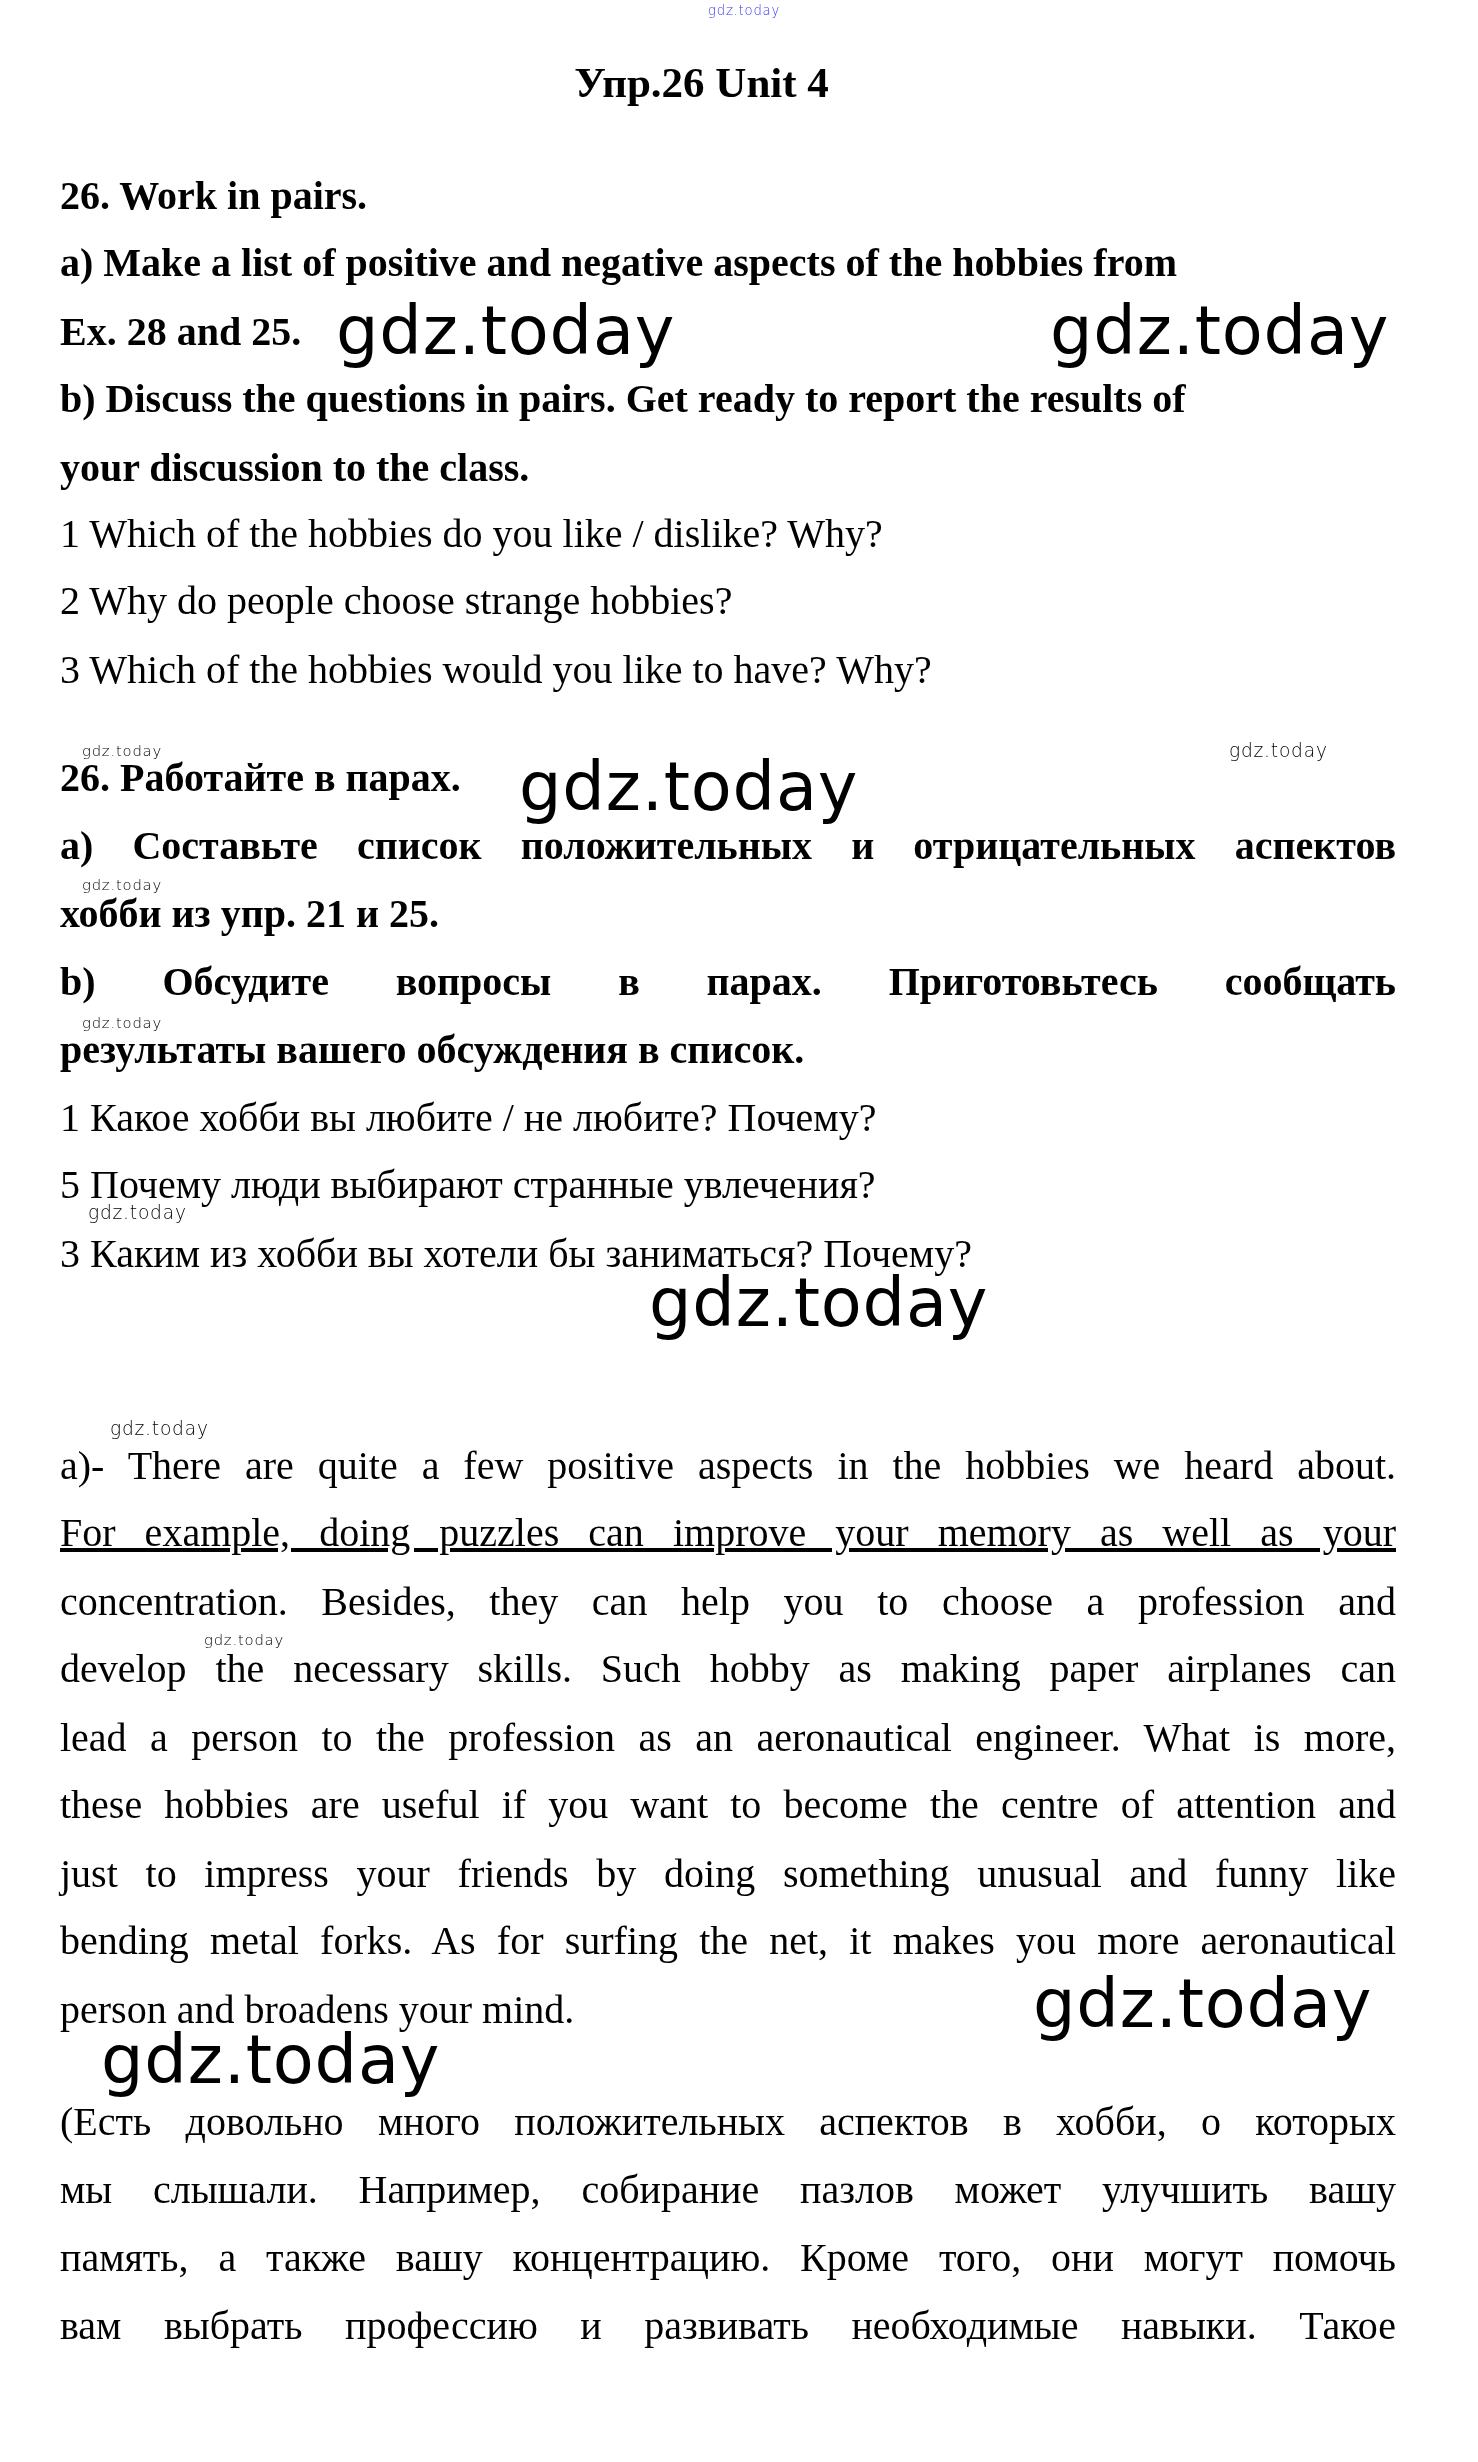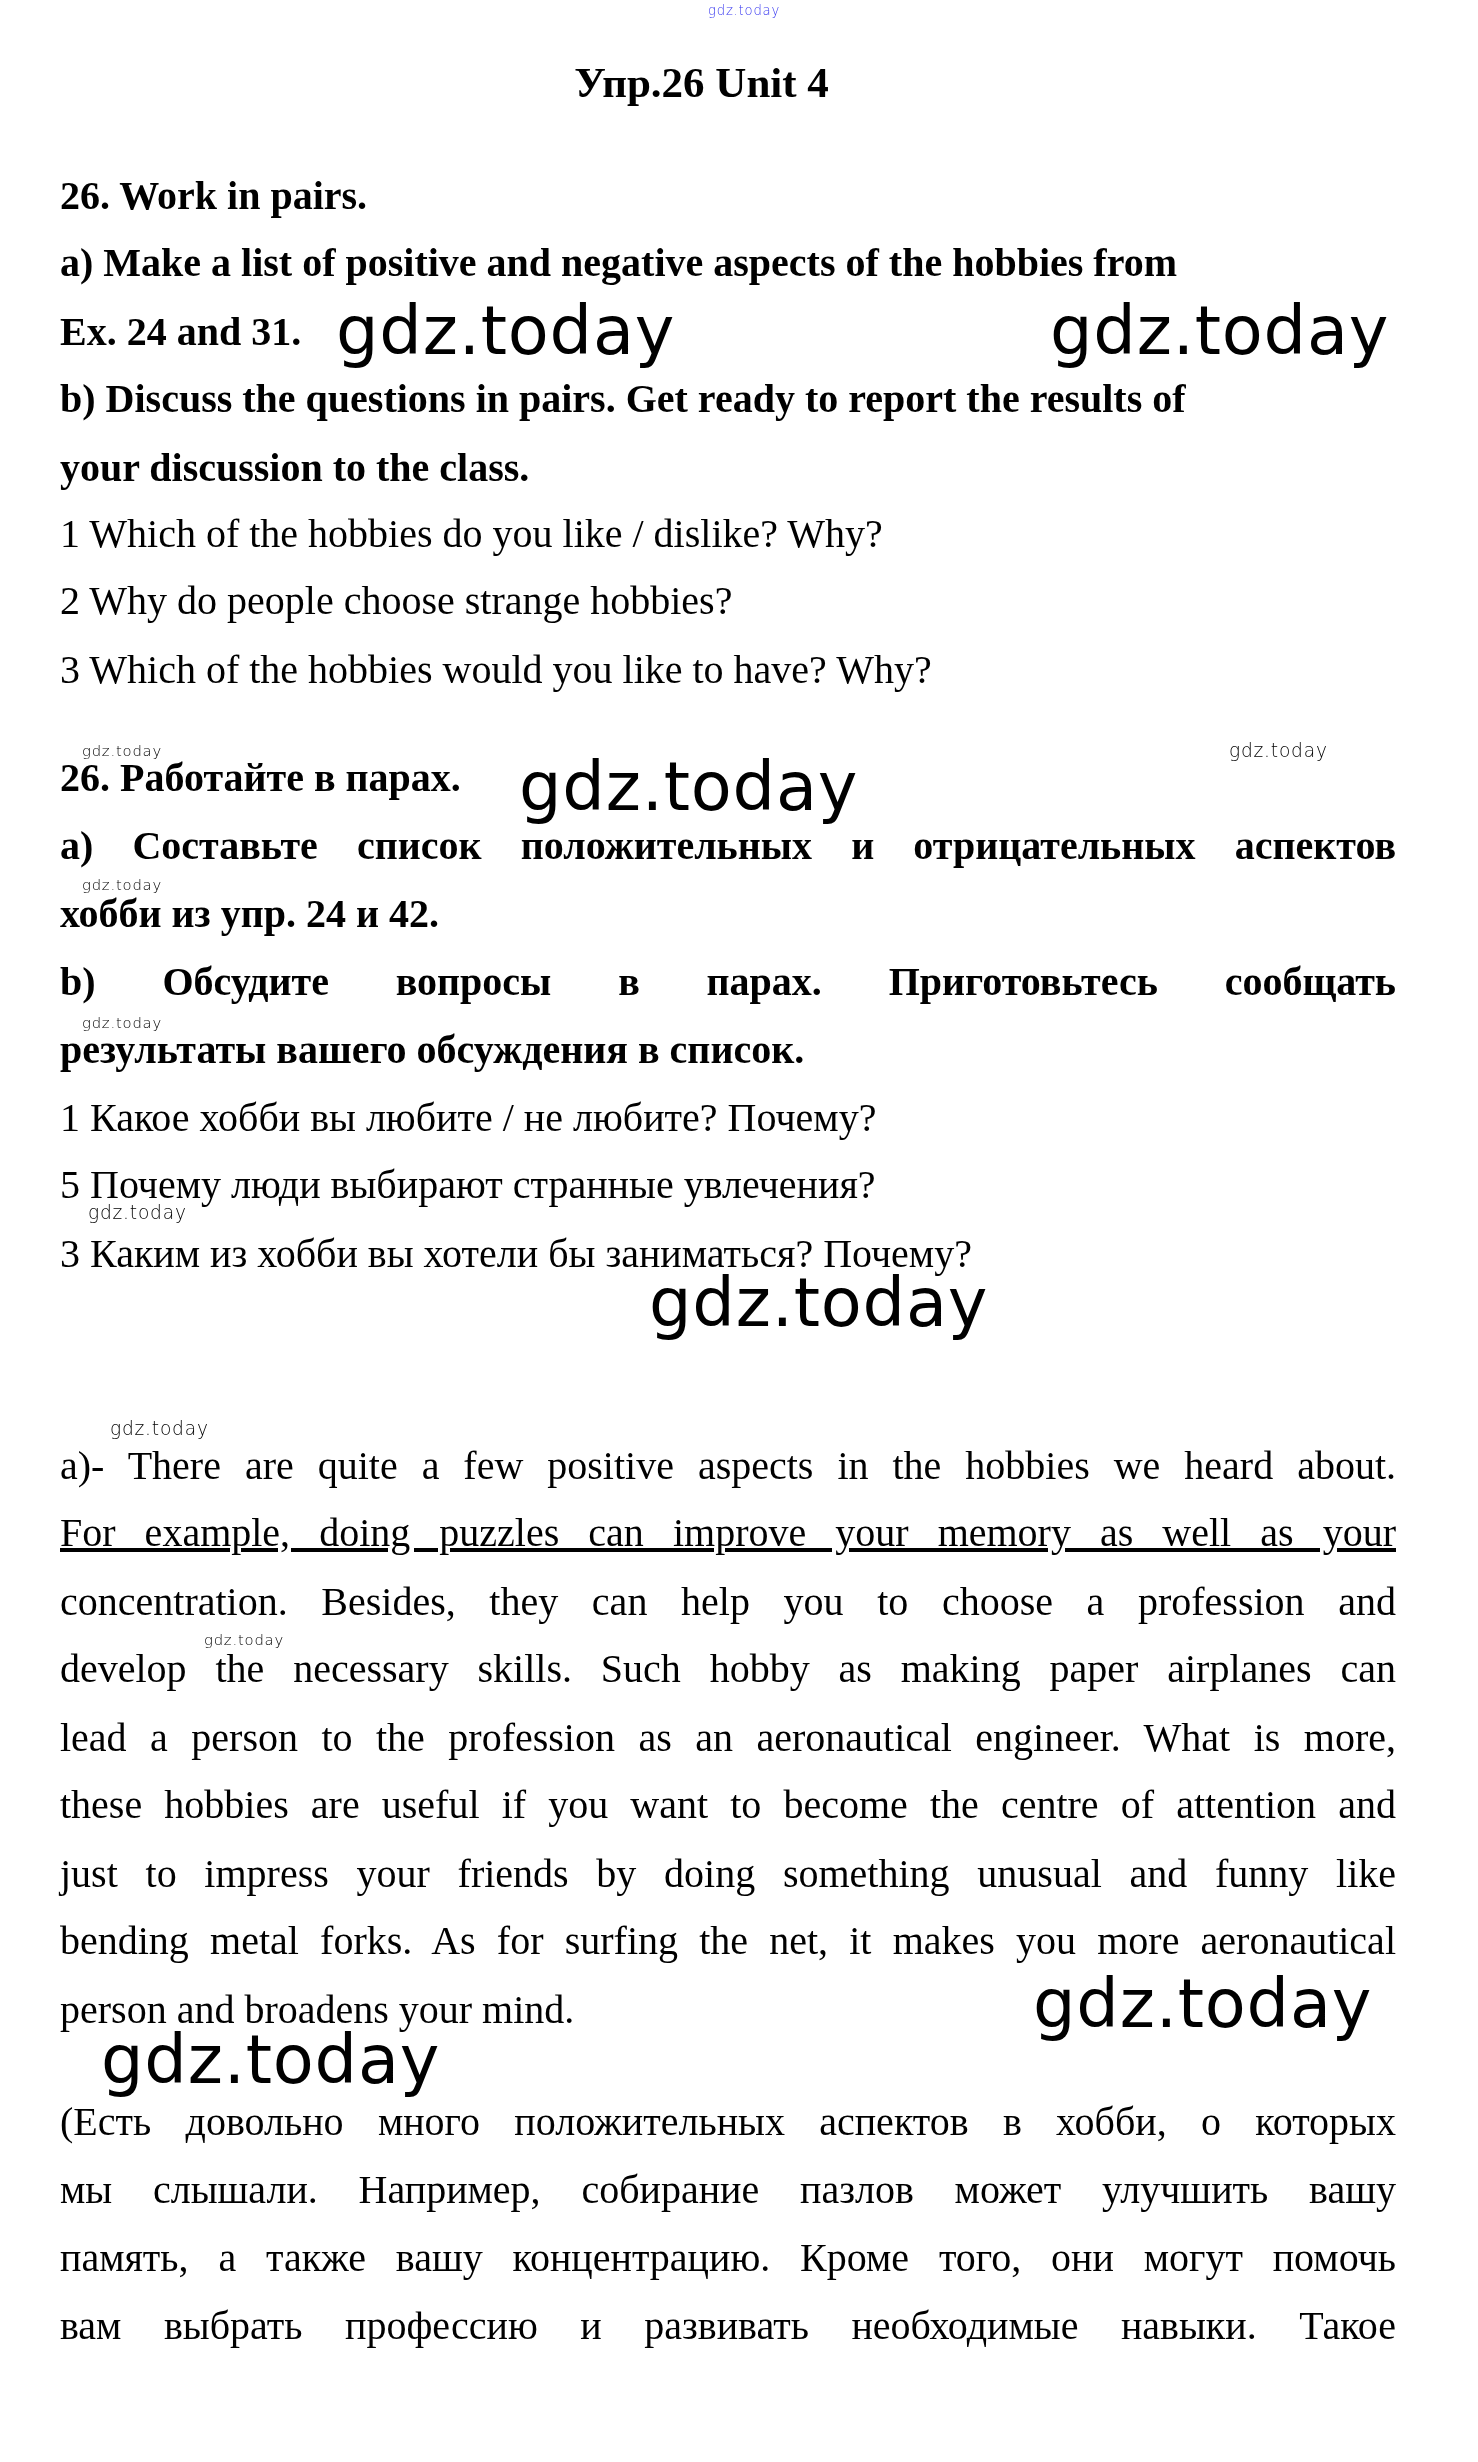--- a/index.html
+++ b/index.html
@@ -59,32 +59,32 @@
 </head>
 <body>
 
 <div class="wm wm-top" style="top:3.1px; left:708px;">gdz.today</div>
 
 <div class="title">Упр.26 Unit 4</div>
 
 <section>
   <div class="line bold" style="top:171px;">26. Work in pairs.</div>
   <div class="line bold" style="top:238px;">a) Make a list of positive and negative aspects of the hobbies from</div>
-  <div class="line bold" style="top:307px;">Ex. 24 and 31.</div>
+  <div class="line bold" style="top:307px;">Ex. 28 and 25.</div>
   <div class="line bold" style="top:374px;">b) Discuss the questions in pairs. Get ready to report the results of</div>
   <div class="line bold" style="top:443px;">your discussion to the class.</div>
   <div class="line" style="top:509px;">1 Which of the hobbies do you like / dislike? Why?</div>
   <div class="line" style="top:576px;">2 Why do people choose strange hobbies?</div>
   <div class="line" style="top:645px;text-align:right;">3 Which of the hobbies would you like to have? Why?</div>
 </section>
 
 <section>
   <div class="line bold" style="top:753px;">26. Работайте в парах.</div>
   <div class="line bold justify" style="top:821px;">а) Составьте список положительных и отрицательных аспектов</div>
-  <div class="line bold" style="top:889px;">хобби из упр. 24 и 42.</div>
+  <div class="line bold" style="top:889px;">хобби из упр. 21 и 25.</div>
   <div class="line bold justify" style="top:957px;">b) Обсудите вопросы в парах. Приготовьтесь сообщать</div>
   <div class="line bold" style="top:1025px;">результаты вашего обсуждения в список.</div>
   <div class="line" style="top:1093px;">1 Какое хобби вы любите / не любите? Почему?</div>
   <div class="line" style="top:1160px;">5 Почему люди выбирают странные увлечения?</div>
   <div class="line" style="top:1229px;">3 Каким из хобби вы хотели бы заниматься? Почему?</div>
 </section>
 
 <section>
   <div class="line justify" style="top:1441px;">a)- There are quite a few positive aspects in the hobbies we heard about.</div>
   <div class="line justify" style="top:1508px;text-decoration:underline;">For example, doing puzzles can improve your memory as well as your</div>

